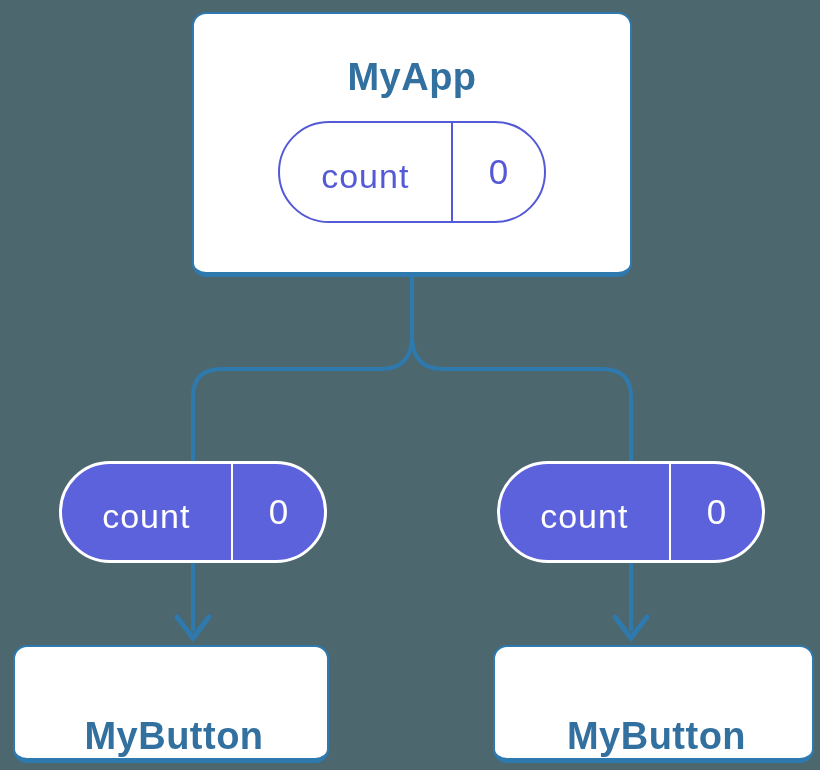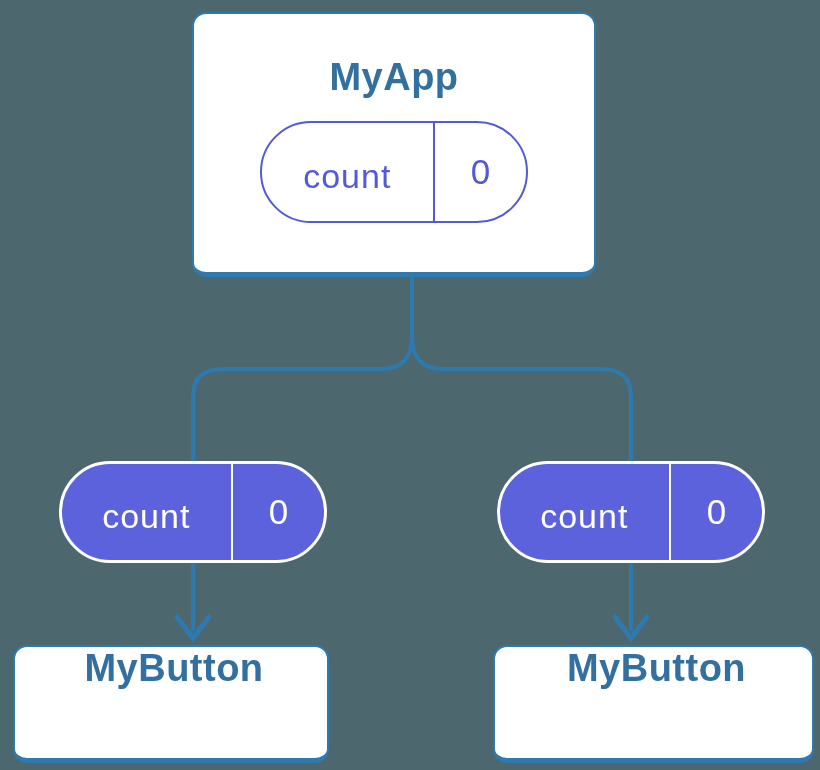--- a/index.html
+++ b/index.html
@@ -31,21 +31,21 @@
   .node {
     position: absolute;
     background: #FFFFFF;
     border: 2px solid #2E79AE;
     border-bottom-width: 5px;
     border-radius: 14px;
     box-sizing: border-box;
   }
   .root {
     left: 192px; top: 12px;
-    width: 404px; height: 265px;
+    width: 440px; height: 265px;
     display: flex;
     flex-direction: column;
     align-items: center;
   }
   .node-title {
     font-size: 38px;
     font-weight: 600;
     color: #32709F;
     letter-spacing: 0.5px;
   }
@@ -86,21 +86,21 @@
   }
   .pill-value {
     width: 91px;
     display: flex;
     align-items: center;
     justify-content: center;
     font-size: 35px;
   }
   .child {
     display: flex;
-    align-items: flex-start;
+    align-items: flex-end;
     justify-content: center;
     padding-left: 6px;
   }
   .child-left  { left: 13px;  top: 645px; width: 316px; height: 118px; }
   .child-right { left: 493px; top: 645px; width: 321px; height: 118px; }
 </style>
 </head>
 <body>
 
 <div class="canvas">

